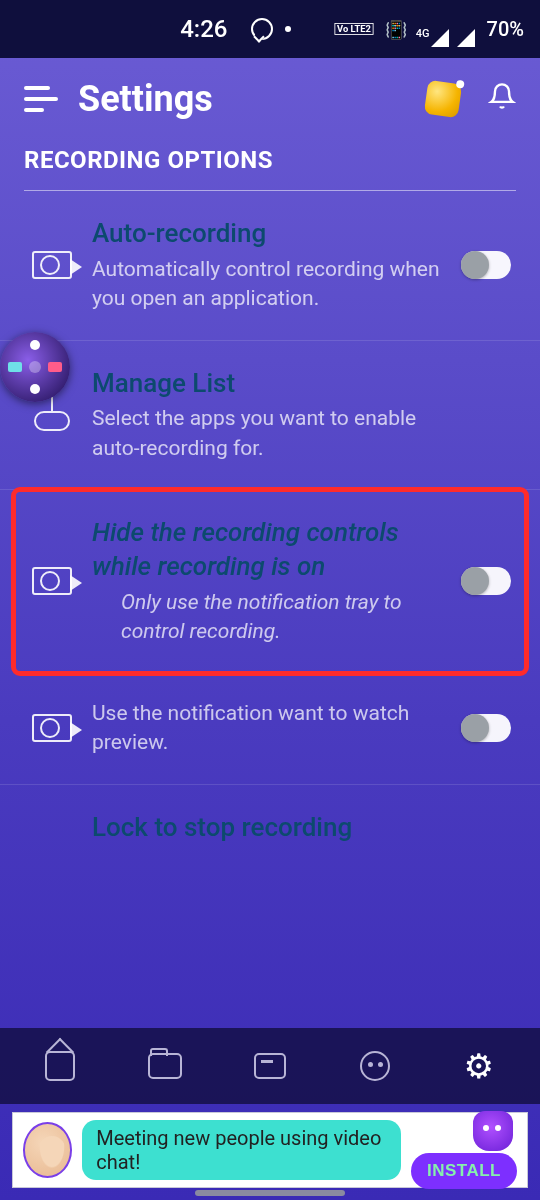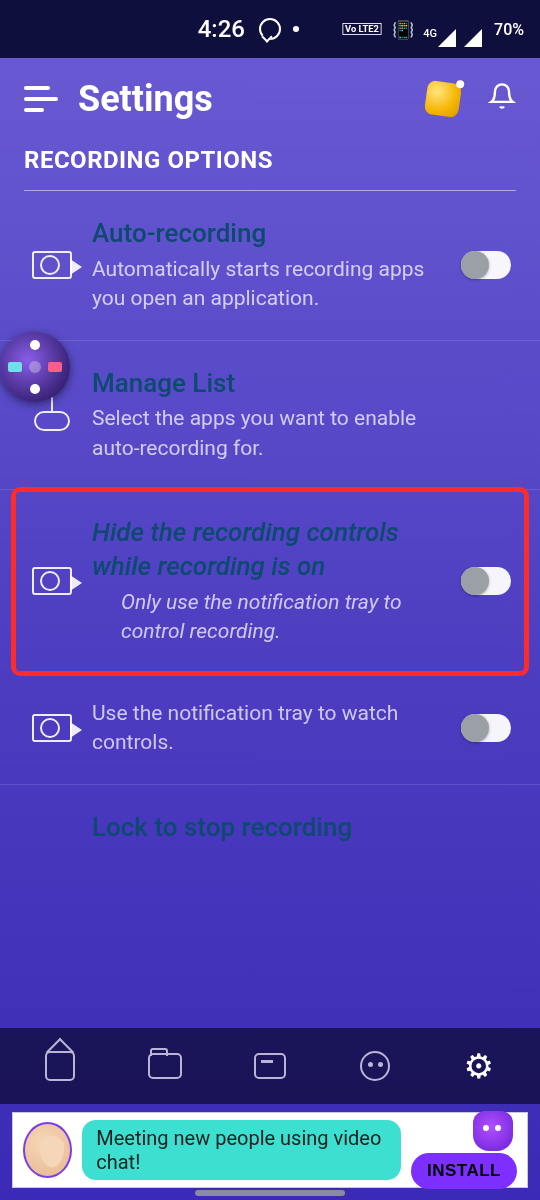--- a/index.html
+++ b/index.html
@@ -1,30 +1,30 @@
 <!DOCTYPE html>
 <html><head>
 <meta charset="utf-8">
 <style>
   * { box-sizing: border-box; margin: 0; padding: 0; }
   html, body { width: 540px; height: 1200px; overflow: hidden; font-family: -apple-system, BlinkMacSystemFont, "Segoe UI", Roboto, sans-serif; }
   body { background: linear-gradient(180deg, #6b5cd4 0%, #5a4cc9 30%, #4a3bbf 60%, #3a2ab5 100%); color: #fff; position: relative; }
 
   
   .status-bar { background: #0f0f3d; height: 58px; display: flex; align-items: center; justify-content: flex-end; padding: 0 16px; color: #fff; font-size: 22px; font-weight: 500; gap: 8px; }
-  .status-bar .time { margin-right: 6px; font-size: 24px; }
+  .status-bar .time { margin-right: 16px; font-size: 24px; }
   .status-bar .wa-icon { width: 22px; height: 22px; border: 2px solid #fff; border-radius: 50%; position: relative; display:inline-block; }
   .status-bar .wa-icon:before { content:""; position:absolute; bottom:-3px; left:2px; width:6px; height:6px; background:#0f0f3d; border-right:2px solid #fff; border-bottom:2px solid #fff; transform:rotate(45deg);}
   .status-bar .dot { width:6px; height:6px; background:#fff; border-radius:50%; display:inline-block; margin: 0 4px;}
   .status-bar .lte { font-size:11px; border:1.5px solid #fff; padding:1px 2px; line-height:10px; font-weight:bold; display:inline-block;}
   .status-bar .vib { font-size:18px; }
   .status-bar .sig { display:inline-block;margin-top:20px; }
   .status-bar .sig-tri { width:0; height:0; border-style:solid; border-width:0 0 18px 18px; border-color:transparent transparent #fff transparent; display:inline-block;}
   .status-bar .sig-label { font-size:11px; vertical-align:top; margin-right:1px;}
-  .status-bar .batt { font-size:16px; margin-left:4px;}
+  .status-bar .batt { font-size:20px; margin-left:4px;}
 
   
   .app-bar { display:flex; align-items:center; padding: 20px 24px 18px 24px; }
   .hamburger { width: 34px; display:flex; flex-direction:column; gap:7px; margin-right: 20px; cursor:pointer;}
   .hamburger span { height:4px; background:#fff; border-radius:2px; display:block;}
   .hamburger span:nth-child(1){ width: 26px;}
   .hamburger span:nth-child(2){ width: 34px;}
   .hamburger span:nth-child(3){ width: 20px;}
   .app-bar h1 { font-size: 36px; font-weight:700; flex:1; }
   .premium-icon { width:34px; height:34px; background: radial-gradient(circle at 30% 30%, #ffe680, #f5b400 60%, #d99800); border-radius:8px; transform:rotate(8deg); margin-right: 28px; position:relative;}
@@ -80,21 +80,21 @@
   .nav-face:before{content:"";position:absolute;top:9px;left:6px;width:5px;height:5px;background:#b8b5d6;border-radius:50%;box-shadow:10px 0 #b8b5d6;}
   .nav-gear { width:32px;height:32px; color:#fff; font-size:34px; line-height:32px;}
 
   
   .ad { position:absolute; bottom:12px; left:12px; right:12px; height:76px; background:#fff; border:1px solid #c8c8d8; display:flex; align-items:center; padding:6px 10px; gap:10px;}
   .ad .avatar { width:56px; height:56px; border-radius:50%; border:2px solid #7a3fe8; background: radial-gradient(circle at 40% 35%, #f5d6b8, #e8b890); overflow:hidden; position:relative;}
   .ad .avatar:after{content:"";position:absolute; top:12px; left:12px; width:30px; height:36px; background: radial-gradient(ellipse at 50% 30%, #f5d6b8 55%, transparent 60%); border-radius:50% 50% 40% 40%;}
   .ad .bubble { background:#3de0d0; color:#222; border-radius:14px; padding:6px 14px; font-size:20px; line-height:1.2; flex:0 1 auto;}
   .ad .mascot { width:40px;height:40px; background:radial-gradient(circle at 45% 40%, #b050ff, #6a1fd6); border-radius:12px 12px 16px 16px; position:relative; margin-left:auto; margin-right:4px;}
   .ad .mascot:before{content:"";position:absolute;top:14px;left:10px;width:6px;height:6px;background:#fff;border-radius:50%;box-shadow:12px 0 #fff;}
-  .ad .install-btn { background:#7d2fff; color:#000000; border:none; border-radius:20px; padding:8px 16px; font-size:17px; font-weight:700; letter-spacing:0.5px;}
+  .ad .install-btn { background:#7d2fff; color:#86efac; border:none; border-radius:20px; padding:8px 16px; font-size:17px; font-weight:700; letter-spacing:0.5px;}
   .ad .rightcol { display:flex; flex-direction:column; align-items:center; gap:2px;}
 
   .home-indicator { position:absolute; bottom:4px; left:50%; transform:translateX(-50%); width:150px; height:6px; background:#8a8aa0; border-radius:3px;}
 
   
   .row.cutoff { border-bottom:none; padding-bottom: 10px;}
 </style>
 </head>
 <body>
 
@@ -131,21 +131,21 @@
 <div class="list">
 
   <div class="row">
     <div class="icon-slot">
         <div class="cam-icon">
           <div class="gear"></div>
         </div>
       </div>
     <div class="body">
       <div class="title">Auto-recording</div>
-      <div class="subtitle">Automatically starts recording apps you open an application.</div>
+      <div class="subtitle">Automatically control recording when you open an application.</div>
     </div>
     <div class="toggle-slot">
         <div class="toggle">
           <div class="knob"></div>
         </div>
       </div>
   </div>
 
   <div class="row">
     <div class="icon-slot">
@@ -179,21 +179,21 @@
       </div>
   </div>
 
   <div class="row">
     <div class="icon-slot">
         <div class="cam-icon">
           <div class="gear"></div>
         </div>
       </div>
     <div class="body">
-      <div class="subtitle">Use the notification tray to watch controls.</div>
+      <div class="subtitle">Use the notification want to watch preview.</div>
     </div>
     <div class="toggle-slot">
         <div class="toggle">
           <div class="knob"></div>
         </div>
       </div>
   </div>
 
   <div class="row cutoff">
     <div class="icon-slot"></div>

